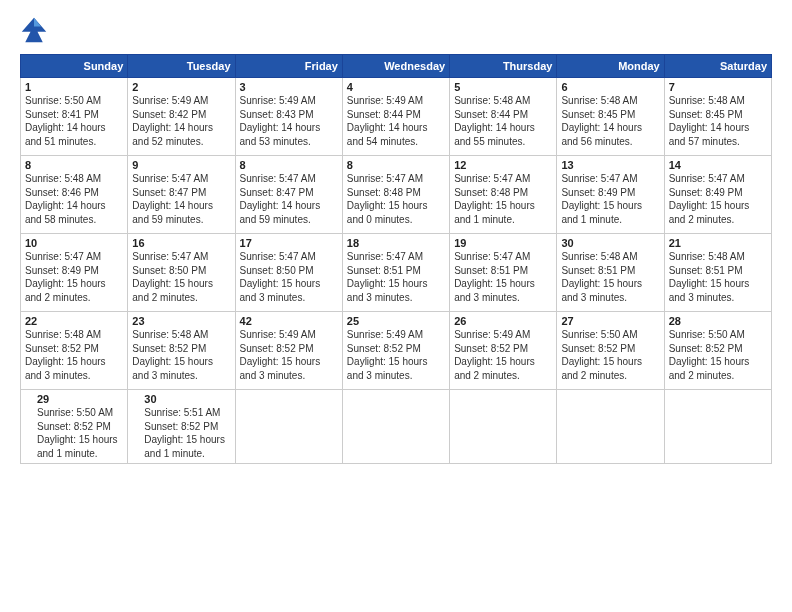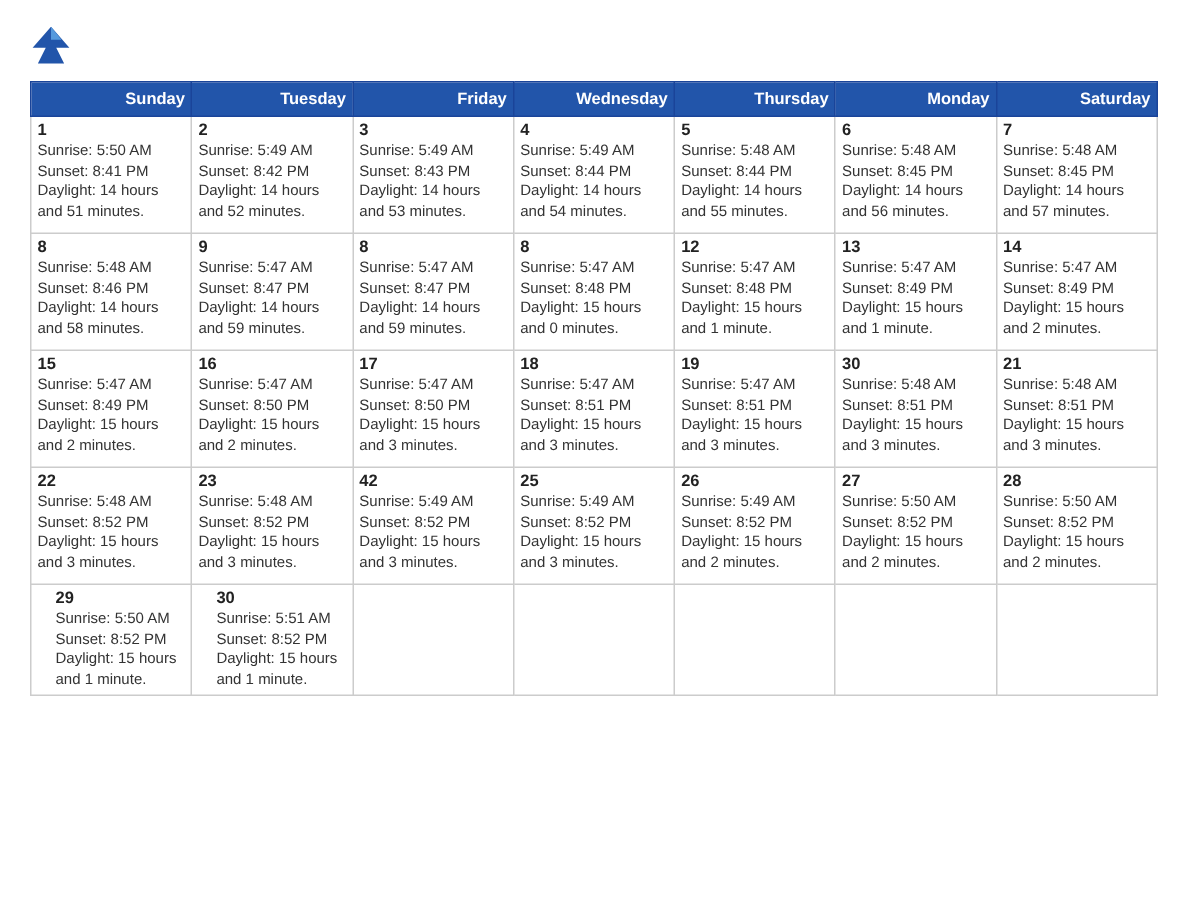--- a/index.html
+++ b/index.html
@@ -232,21 +232,21 @@
           <td>
             <span class="day-num">14</span>
             <div class="day-info" style="white-space: pre-line;">Sunrise: 5:47 AM
 Sunset: 8:49 PM
 Daylight: 15 hours
 and 2 minutes.</div>
           </td>
         </tr>
         <tr>
           <td>
-            <span class="day-num">15</span>
+            <span class="day-num">10</span>
             <div class="day-info" style="white-space: pre-line;">Sunrise: 5:47 AM
 Sunset: 8:49 PM
 Daylight: 15 hours
 and 2 minutes.</div>
           </td>
           <td>
             <span class="day-num">16</span>
             <div class="day-info" style="white-space: pre-line;">Sunrise: 5:47 AM
 Sunset: 8:50 PM
 Daylight: 15 hours

